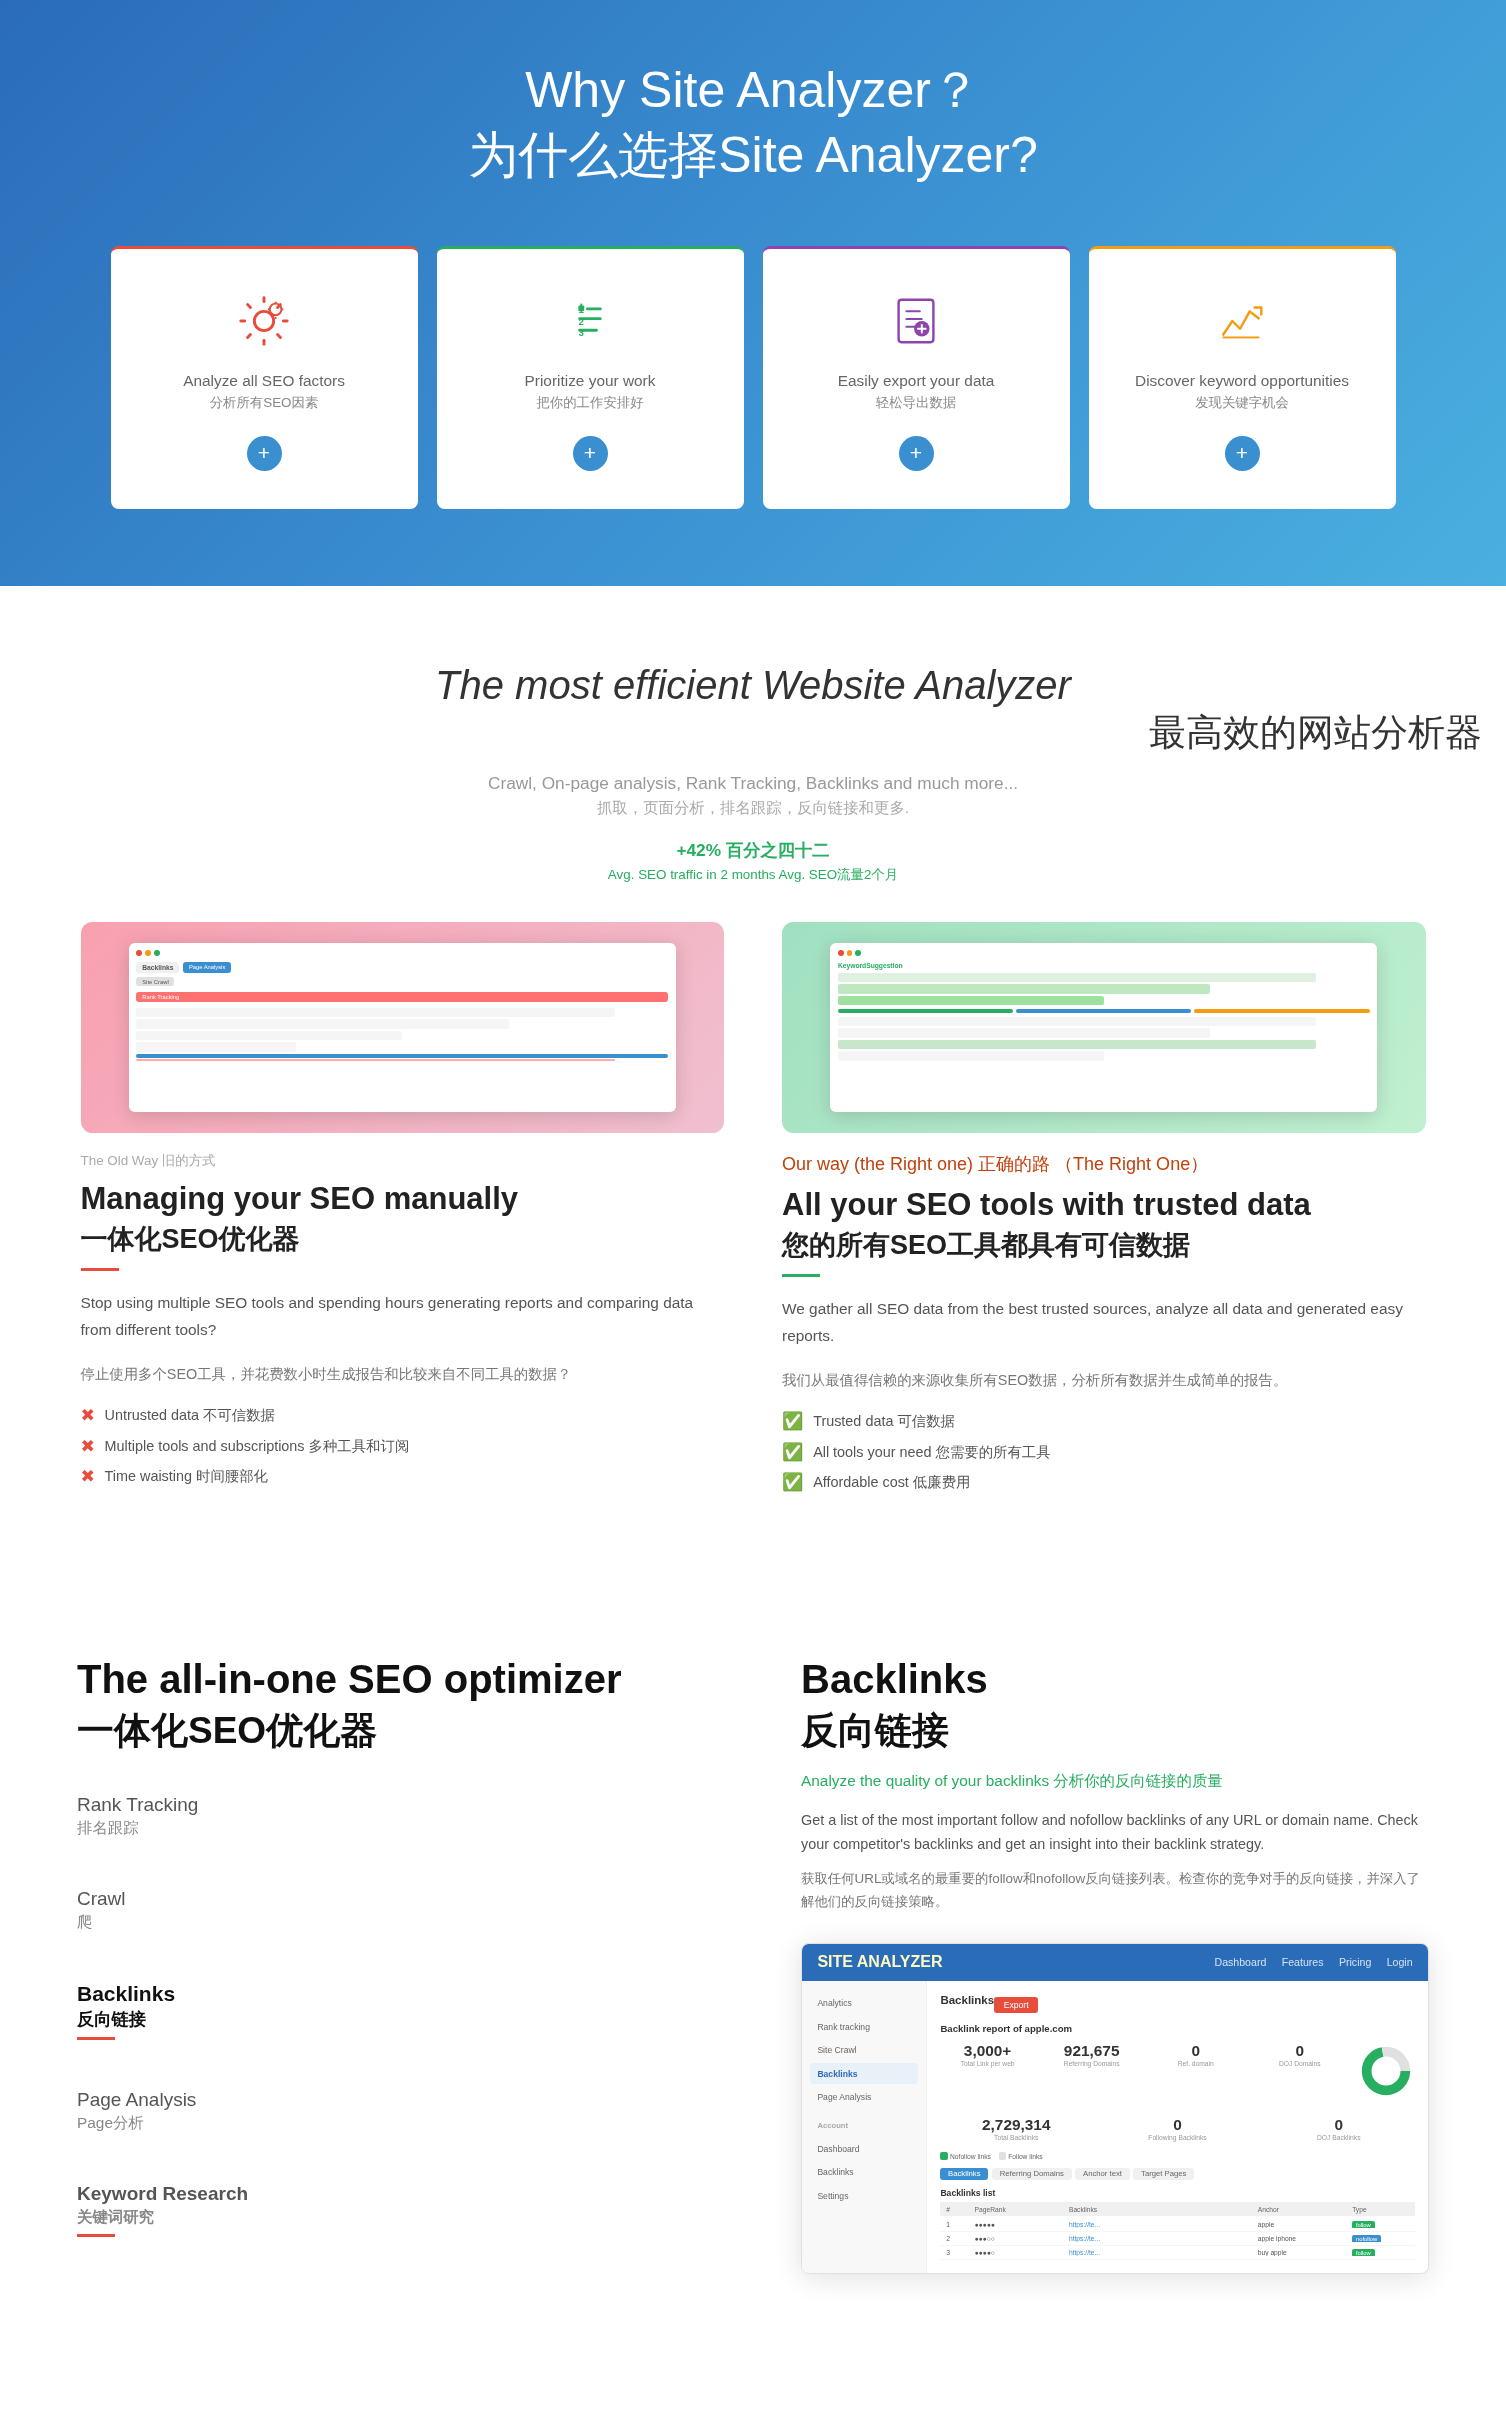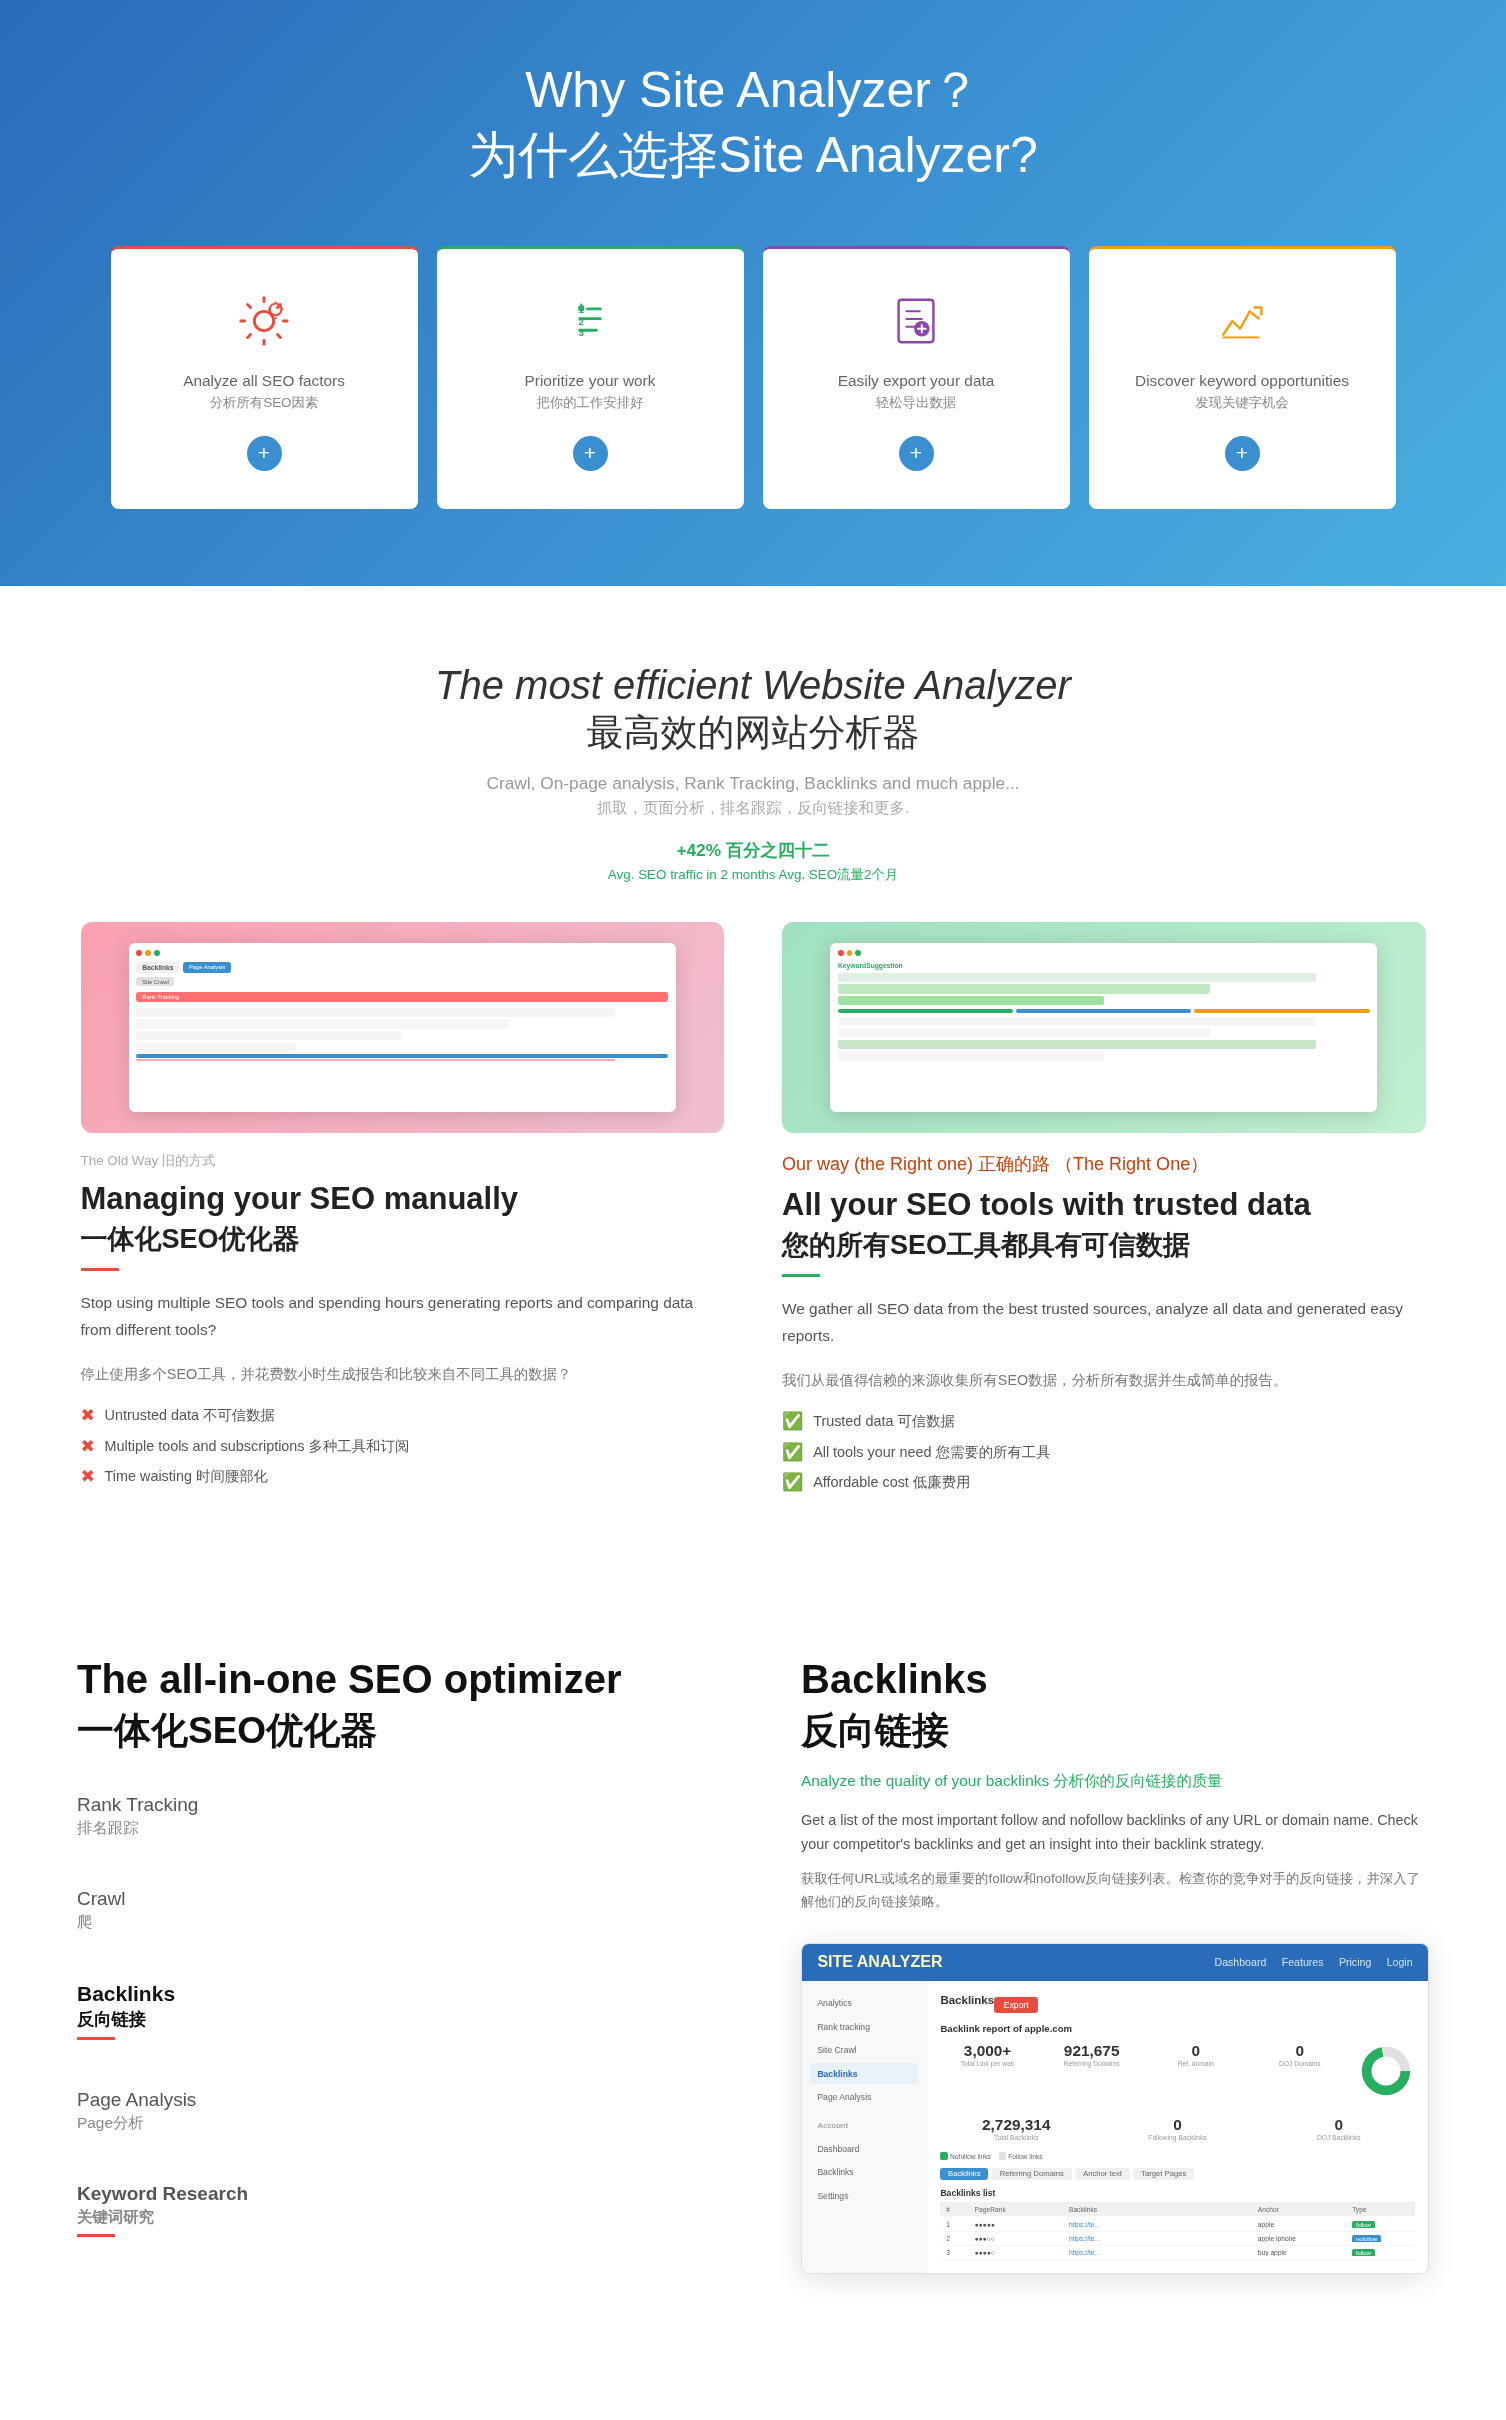--- a/index.html
+++ b/index.html
@@ -86,20 +86,21 @@
       font-size: 40px;
       font-weight: 300;
       color: #333;
       font-style: italic;
       margin-bottom: 7.7px;
     }
     .efficient-section h2 .zh {
       font-size: 37px;
       font-style: normal;
       display: block;
+      text-align: right;
     }
     .efficient-section .subtitle {
       color: #999;
       font-size: 17.3px;
       margin: 15.4px 0 3.8px;
     }
     .efficient-section .subtitle-zh {
       color: #aaa;
       font-size: 15.4px;
       margin-bottom: 19px;
@@ -534,21 +535,21 @@
       <div class="card-plus">+</div>
     </div>
   </div>
 </div>
 
 <div class="efficient-section">
   <h2>
     <span>The most efficient Website Analyzer</span>
     <span class="zh">最高效的网站分析器</span>
   </h2>
-  <div class="subtitle">Crawl, On-page analysis, Rank Tracking, Backlinks and much apple...</div>
+  <div class="subtitle">Crawl, On-page analysis, Rank Tracking, Backlinks and much more...</div>
   <div class="subtitle-zh">抓取，页面分析，排名跟踪，反向链接和更多.</div>
   <div class="growth-text">+42% 百分之四十二</div>
   <div style="color:#27ae60;font-size:13.4px;">Avg. SEO traffic in 2 months Avg. SEO流量2个月</div>
 
   <div class="comparison-row">
 
     <div class="comparison-col">
       <div class="screenshot-box screenshot-old">
         <div class="mock-screen">
           <div class="mock-header">

